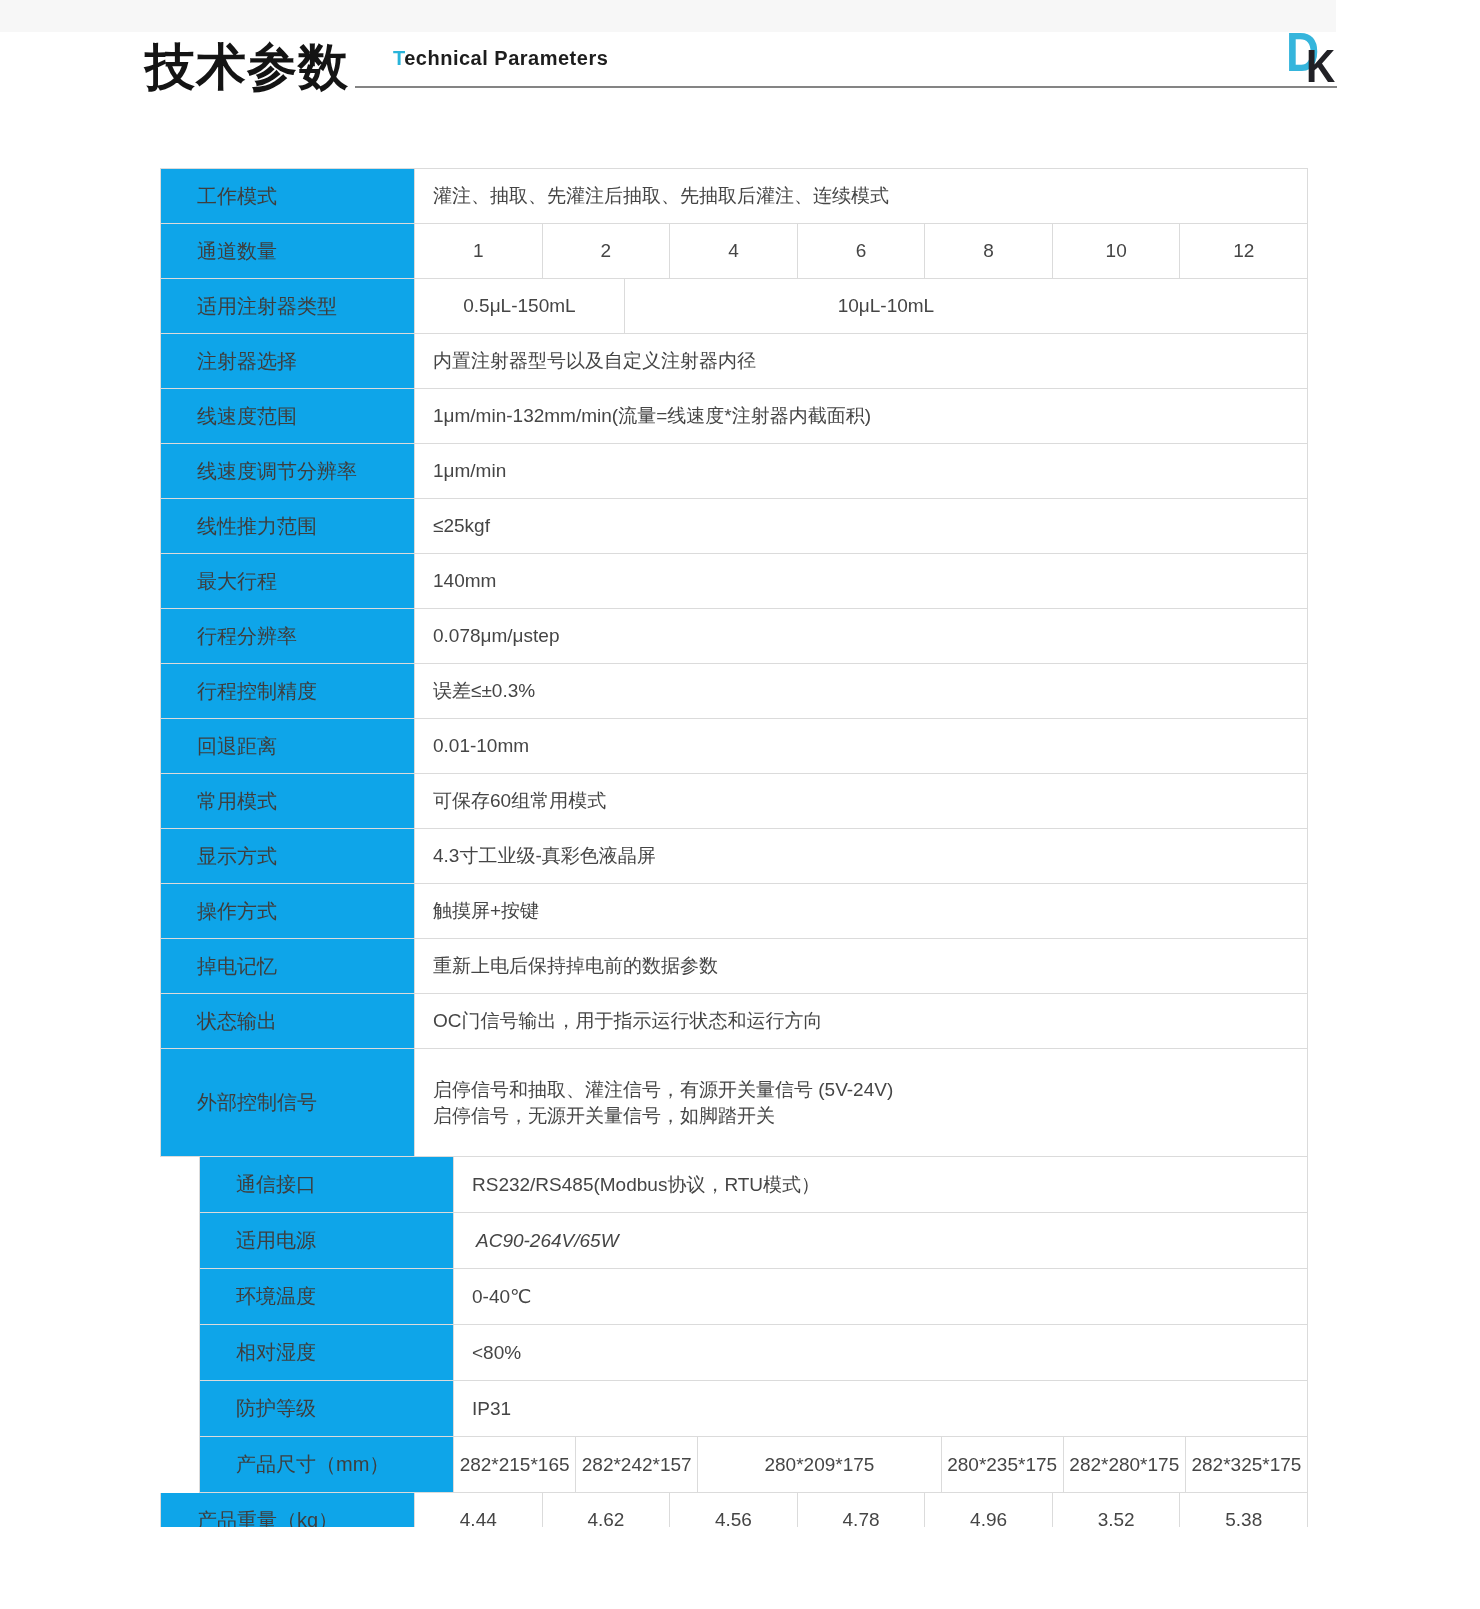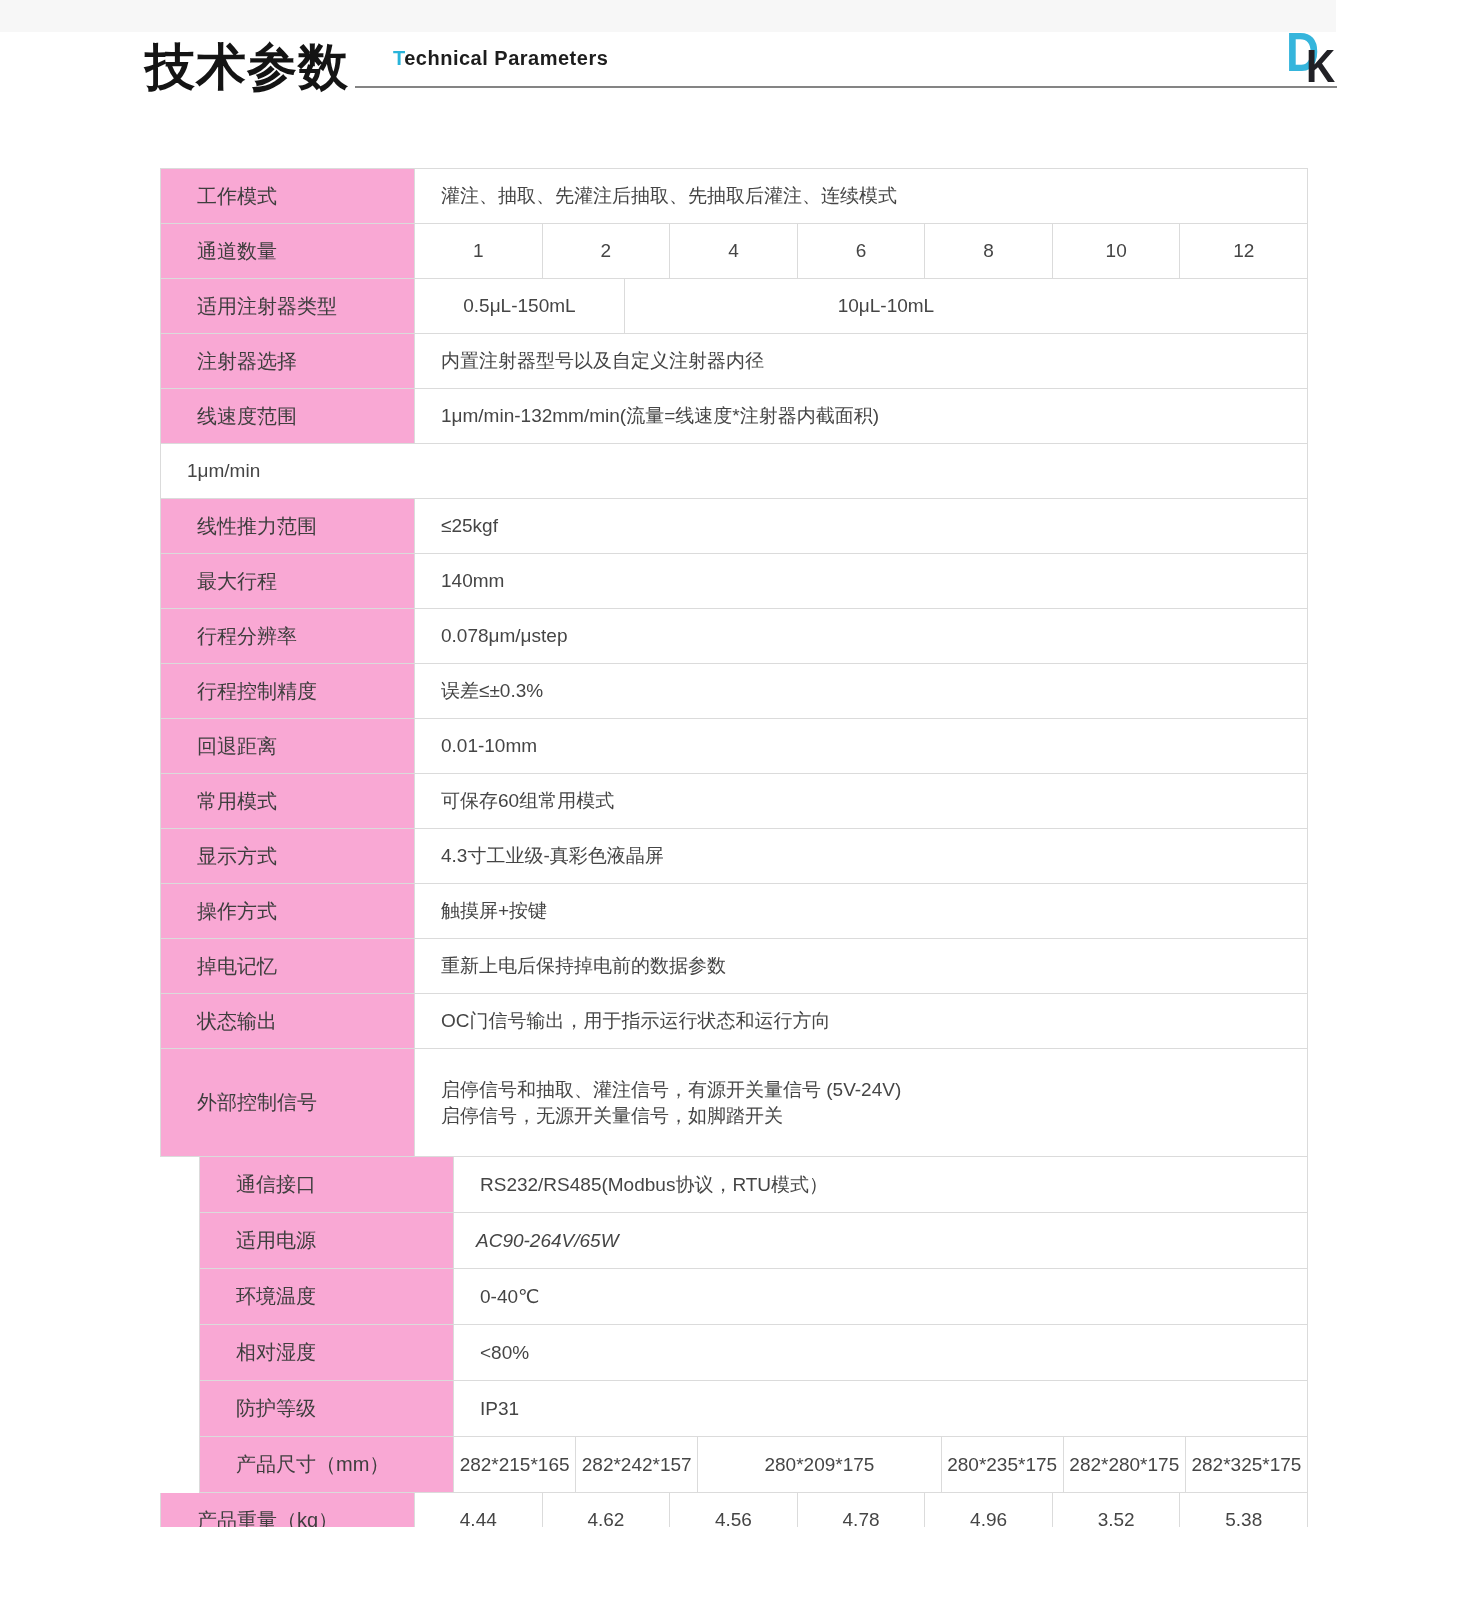--- a/index.html
+++ b/index.html
@@ -15,27 +15,27 @@
   .logo{position:absolute;left:1284px;top:22px;width:70px;height:72px;}
   .logo-d{position:absolute;left:2px;top:2px;font-size:56px;line-height:1;font-weight:800;
           color:#35b5dc;display:inline-block;transform:scaleX(.82);transform-origin:left top;}
   .logo-k{position:absolute;left:22px;top:21px;font-size:46px;line-height:1;font-weight:800;
           color:#212126;display:inline-block;transform:scaleX(.88);transform-origin:left top;}
 
   .tbl{position:absolute;left:160px;top:168px;width:1148px;border-top:1px solid #dbdbdb;box-sizing:border-box;}
   .row{display:flex;border:1px solid #dbdbdb;border-top:none;box-sizing:border-box;height:55px;}
   .row.h108{height:108px;}
   .row.h56{height:56px;margin-left:39px;}
-  .lab{width:254px;flex:0 0 254px;background:#f9a8d4;border-right:1px solid #dbdbdb;
+  .lab{width:254px;flex:0 0 254px;background:#0ea5e9;border-right:1px solid #dbdbdb;
        display:flex;align-items:center;padding-left:36px;box-sizing:border-box;
        font-size:20px;color:#3e3e3e;}
   .cell{display:flex;align-items:center;font-size:19px;color:#454545;box-sizing:border-box;min-width:0;}
   .cell + .cell{border-left:1px solid #dbdbdb;}
   .s1{flex:1 1 0;}.s2{flex:2 2 0;}.s5{flex:5 5 0;}.s7{flex:7 7 0;}
-  .left{padding-left:26px;}
+  .left{padding-left:18px;}
   .indent{padding-left:22px;font-style:italic;}
   .c{justify-content:center;}
   .shift{padding-right:160px;}
   .multiline{flex-direction:column;align-items:flex-start;justify-content:center;}
   .sliver{display:flex;margin-left:255px;height:6px;border-right:1px solid #e3e3e3;
           border-bottom:1px solid #dbdbdb;border-left:1px solid #e3e3e3;box-sizing:border-box;}
   .sliver div{flex:1 1 0;}
   .sliver div + div{border-left:1px solid #e7e7e7;}
 </style>
 </head>
@@ -79,20 +79,21 @@
       <div class="lab">注射器选择</div>
       <div class="cell s7 left">内置注射器型号以及自定义注射器内径</div>
     </div>
 
     <div class="row">
       <div class="lab">线速度范围</div>
       <div class="cell s7 left">1μm/min-132mm/min(流量=线速度*注射器内截面积)</div>
     </div>
 
     <div class="row">
+      <div class="lab">线速度调节分辨率</div>
       <div class="cell s7 left">1μm/min</div>
     </div>
 
     <div class="row">
       <div class="lab">线性推力范围</div>
       <div class="cell s7 left">≤25kgf</div>
     </div>
 
     <div class="row">
       <div class="lab">最大行程</div>

